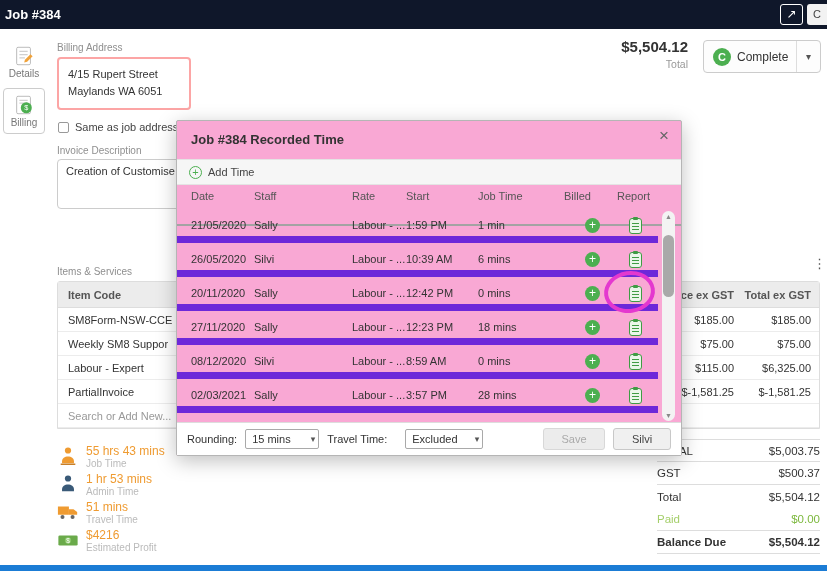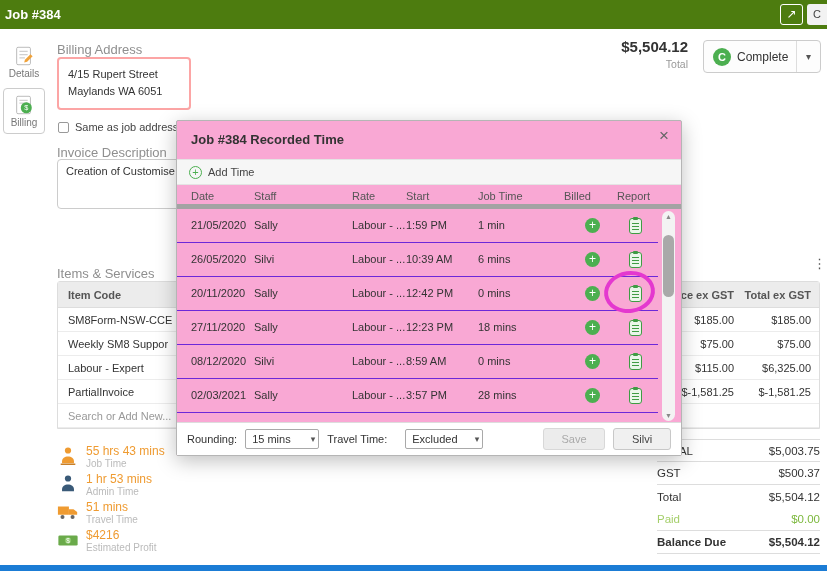--- a/index.html
+++ b/index.html
@@ -1,32 +1,32 @@
 <!DOCTYPE html>
 <html><head>
 <meta charset="utf-8">
 <style>
   * { margin:0; padding:0; box-sizing:border-box; }
   body { font-family:"Liberation Sans", sans-serif; background:#fff; }
   .screen { position:relative; width:827px; height:571px; background:#fff; overflow:hidden; color:#333; }
 
   
-  .topbar { position:absolute; left:0; top:0; width:827px; height:29px; background:#4d7c0f; }
+  .topbar { position:absolute; left:0; top:0; width:827px; height:29px; background:#0f172a; }
   .topbar-title { position:absolute; left:5px; top:7px; color:#fff; font-size:13px; font-weight:bold; }
   .expand-btn { position:absolute; left:780px; top:4px; width:23px; height:21px; border:1px solid #fff; border-radius:3px; color:#fff; font-size:12px; line-height:19px; text-align:center; cursor:pointer; }
   .partial-btn { position:absolute; left:807px; top:4px; width:40px; height:21px; background:#f2f2f2; border-radius:3px; color:#444; font-size:11px; line-height:21px; padding-left:6px; cursor:pointer; }
 
   
   .side-item { position:absolute; left:3px; width:42px; text-align:center; font-size:10px; color:#777; cursor:pointer; }
   .side-item svg { display:block; margin:0 auto 1px; }
   .side-details { top:45px; }
   .side-billing { top:88px; border:1px solid #ccc; border-radius:4px; padding:5px 0; background:#fff; }
 
   
-  .flabel { position:absolute; font-size:13px; color:#8f8f8f; }
+  .flabel { position:absolute; font-size:10px; color:#8f8f8f; }
   .addr-box { position:absolute; left:57px; top:57px; width:134px; height:53px; border:2px solid #fca5a5; border-radius:4px; background:#fff; padding:7px 9px; font-size:11px; line-height:1.55; color:#333; cursor:text; }
   .chk { position:absolute; left:58px; top:122px; width:11px; height:11px; border:1px solid #999; border-radius:2px; background:#fff; cursor:pointer; }
   .chk-label { position:absolute; left:75px; top:121px; font-size:11px; color:#444; }
   .desc-box { position:absolute; left:57px; top:159px; width:283px; height:50px; border:1px solid #ccc; border-radius:4px; background:#fff; padding:5px 8px; font-size:11px; color:#333; cursor:text; }
 
   
   .menu-dots { position:absolute; left:813px; top:256px; font-size:13px; color:#555; cursor:pointer; }
   .items-table { position:absolute; left:57px; top:281px; width:763px; border:1px solid #ddd; border-radius:3px 3px 0 0; background:#fff; }
   .it-head { height:26px; background:#ececec; border-bottom:1px solid #ddd; position:relative; font-size:11px; font-weight:bold; color:#555; line-height:26px; }
   .c-code { padding-left:10px; }
@@ -59,25 +59,25 @@
   .t-paid .t-val { color:#7cb83d;margin-left:12px; }
   .t-bold { font-weight:bold;align-items:center; }
 
   
   .modal { position:absolute; left:176px; top:120px; width:506px; height:336px; background:#f9a8d4; border:1px solid #b5b5b5; border-radius:2px; box-shadow:0 5px 20px rgba(0,0,0,.25); z-index:50; }
   .m-title { position:absolute; left:14px; top:11px; font-size:13px; font-weight:bold; color:#333; }
   .m-close { position:absolute; right:12px; top:5px; font-size:17px; color:#666; cursor:pointer; }
   .m-addbar { position:absolute; left:0; top:38px; right:0; height:26px; background:#f6f6f6; border-top:1px solid #e4e4e4; border-bottom:1px solid #e4e4e4; display:flex; align-items:center; gap:6px; padding-left:12px; cursor:pointer; }
   .plus-o { width:13px; height:13px; border:1px solid #4caf50; border-radius:50%; color:#4caf50; font-size:11px; line-height:11px; text-align:center; }
   .m-add-label { font-size:11px; color:#444; }
-  .m-thead { position:absolute; left:0; top:65px; right:0; height:23px; border-bottom:5px solid #a3a3a3; font-size:11px; color:#555; }
+  .m-thead { position:absolute; left:0; top:65px; right:0; height:40px; border-bottom:2px solid #a3a3a3; font-size:11px; color:#555; }
   .m-thead span { position:absolute; top:4px; }
   .mc-date { left:14px; } .mc-staff { left:77px; } .mc-rate { left:175px; } .mc-start { left:229px; } .mc-job { left:301px; } .mc-billed { left:387px; } .mc-report { left:440px; }
   .m-rows { position:absolute; left:0; top:88px; width:481px; }
-  .m-row { position:relative; height:34px; border-bottom:1px solid #6d28d9; font-size:11px; color:#333; cursor:pointer; }
+  .m-row { position:relative; height:34px; border-bottom:7px solid #6d28d9; font-size:11px; color:#333; cursor:pointer; }
   .m-row .cell { position:absolute; top:10px; }
   .billed-btn { position:absolute; left:408px; top:9px; width:15px; height:15px; border-radius:50%; background:#4caf50; color:#fff; text-align:center; line-height:14px; font-size:12px; cursor:pointer; }
   .report-btn { position:absolute; left:452px; top:9px; width:13px; height:16px; border:1px solid #3f9c44; border-radius:3px; background:#eaf6ea; cursor:pointer; }
   .report-btn:before { content:""; position:absolute; left:3px; top:-2px; width:5px; height:3px; background:#3f9c44; border-radius:1px; }
   .report-btn:after { content:""; position:absolute; left:2px; top:4px; width:7px; height:1px; background:#3f9c44; box-shadow:0 3px 0 #3f9c44, 0 6px 0 #3f9c44; }
   .m-scroll { position:absolute; left:485px; top:90px; width:13px; height:210px; background:#f3f3f3; border-radius:7px; cursor:pointer; }
   .m-scroll .up { position:absolute; top:2px; left:0; width:13px; text-align:center; font-size:7px; color:#888; }
   .m-scroll .dn { position:absolute; bottom:2px; left:0; width:13px; text-align:center; font-size:7px; color:#888; }
   .m-thumb { position:absolute; left:1px; top:24px; width:11px; height:62px; background:#a9a9a9; border-radius:6px; cursor:grab; }
   .m-footer { position:absolute; left:0; right:0; bottom:0; height:33px; border-top:1px solid #ddd; display:flex; align-items:center; gap:8px; padding:0 10px; font-size:11px; background:#fff; }

